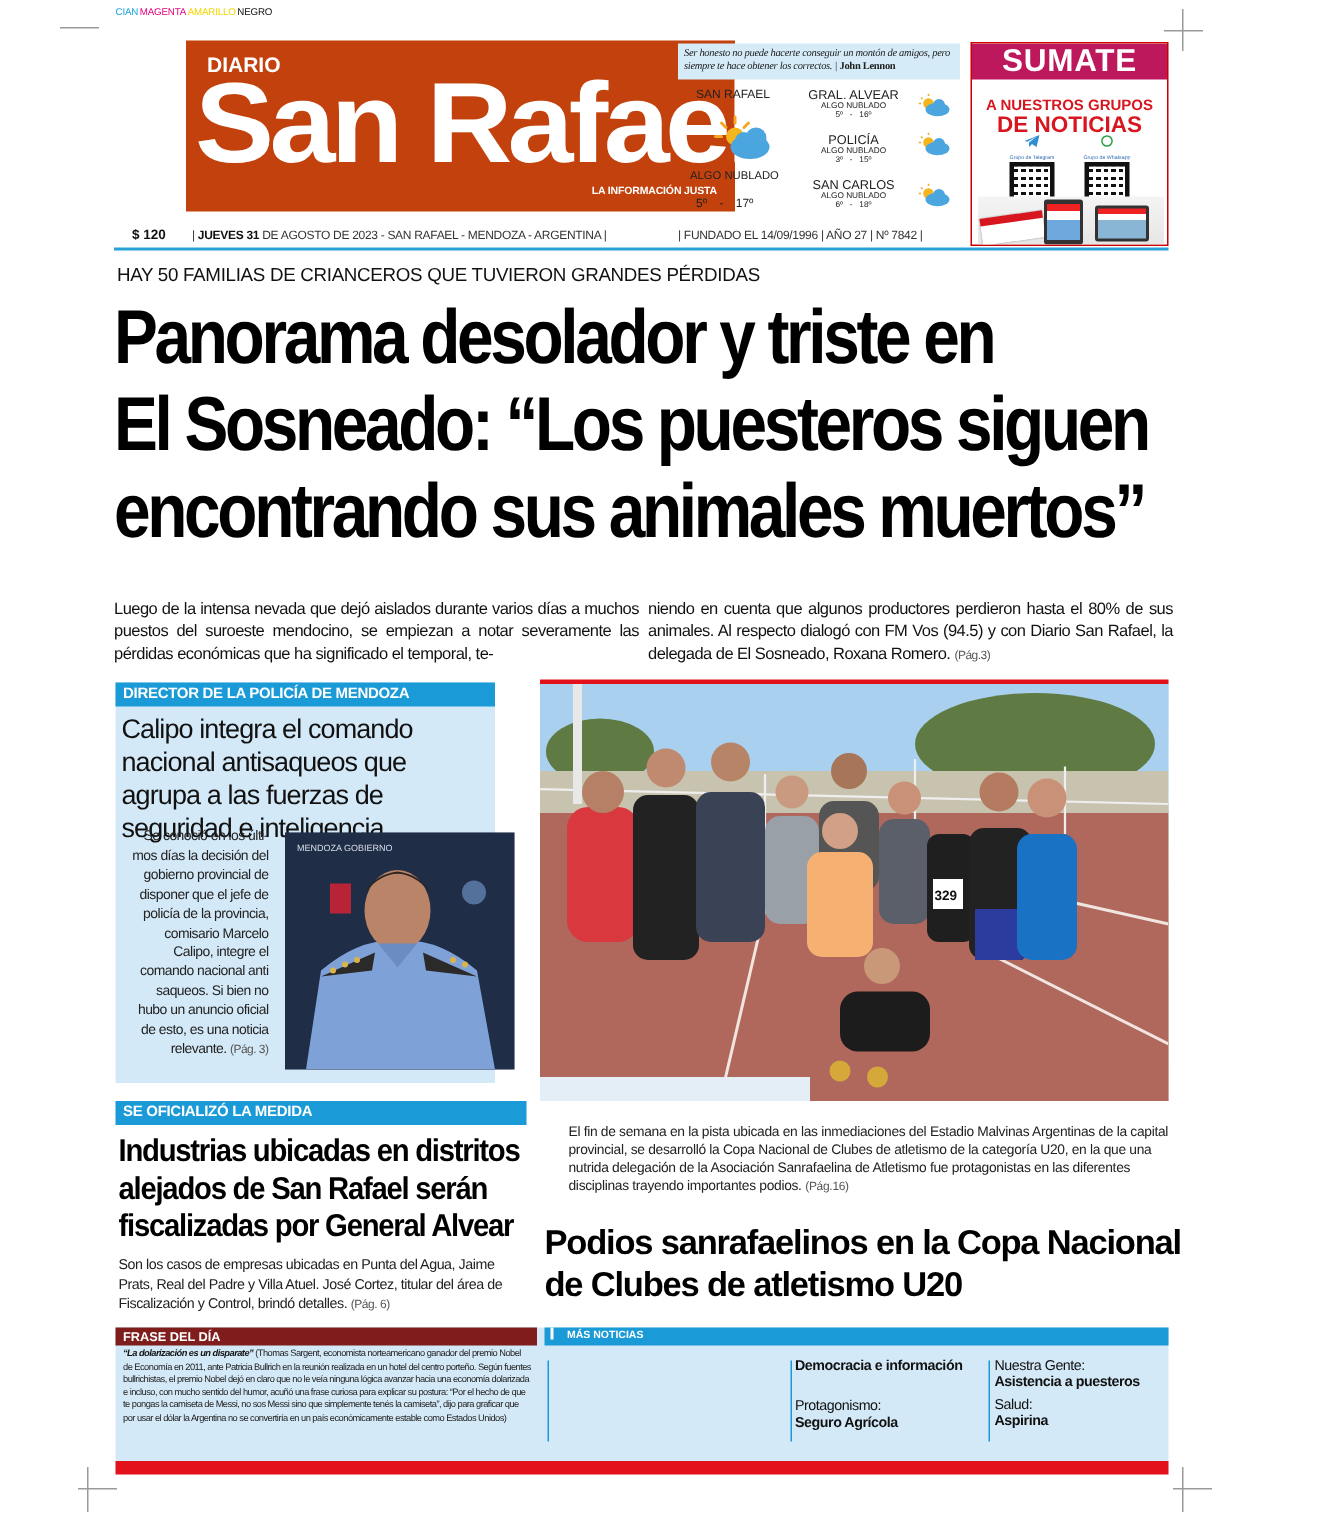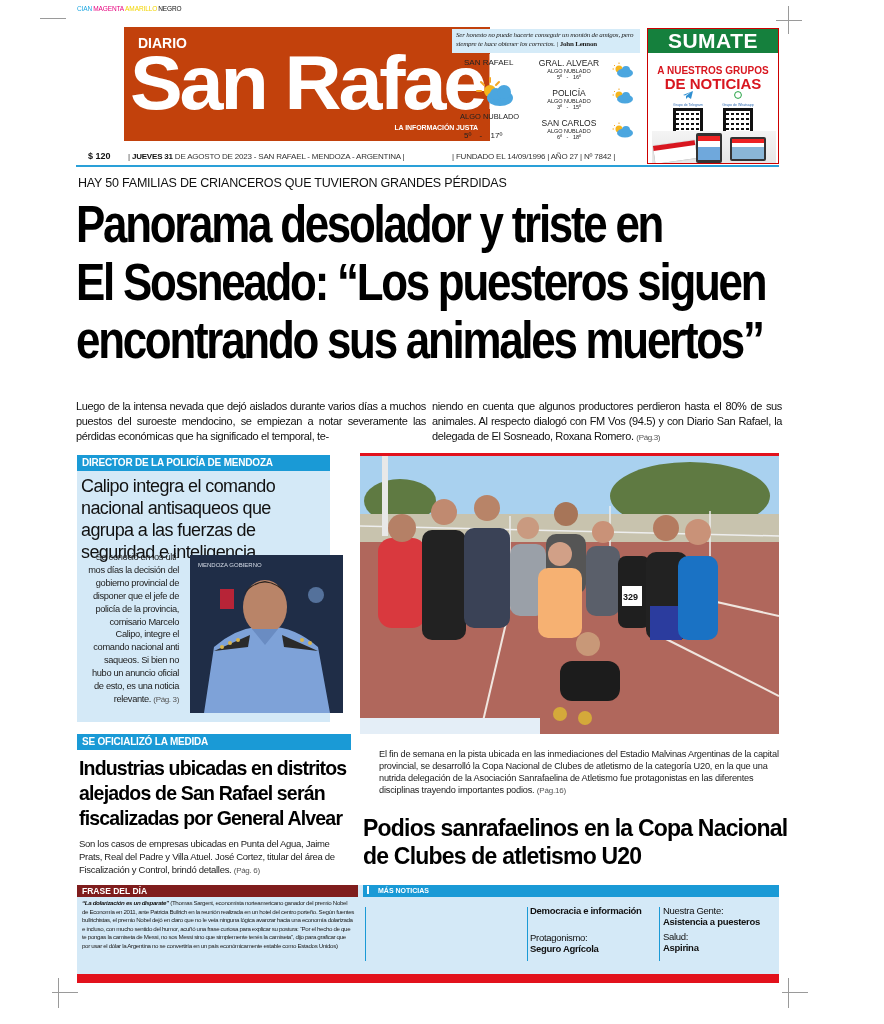--- a/index.html
+++ b/index.html
@@ -34,21 +34,21 @@
   .w-main-temp { position: absolute; left: 12px; top: 75px; font-size: 8px; word-spacing: 6px; }
   .sun-big { position: absolute; left: 24px; top: 20px; width: 40px; height: 32px; }
   .w-city { position: absolute; width: 70px; text-align: center; }
   .w-city .name { font-size: 8.5px; }
   .w-city .cond { font-size: 5.5px; }
   .w-city .temp { font-size: 5.5px; word-spacing: 3px; }
   .sun-small { position: absolute; width: 22px; height: 16px; }
 
   
   .ad { position: absolute; left: 647px; top: 28px; width: 132px; height: 136px; border: 1px solid #c00; background: #fff; overflow: hidden; }
-  .ad .top { background: #15803d; color: #fff; font-weight: 700; font-size: 21px; text-align: center; line-height: 24px; height: 24px; letter-spacing: 0.5px; }
+  .ad .top { background: #be185d; color: #fff; font-weight: 700; font-size: 21px; text-align: center; line-height: 24px; height: 24px; letter-spacing: 0.5px; }
   .ad .sub1 { color: #d8161f; font-weight: 700; font-size: 10px; text-align: center; margin-top: 12px; line-height: 11px; }
   .ad .sub2 { color: #d8161f; font-weight: 700; font-size: 15px; text-align: center; line-height: 16px; }
   .ad .groups { position: absolute; top: 56px; left: 0; width: 100%; height: 50px; }
   .ad .grp { position: absolute; width: 44px; text-align: center; }
   .ad .grp .lbl { font-size: 3.5px; color: #2f6bb3; }
   .ad .qr { width: 30px; height: 30px; margin: 1px auto 0; background:
       repeating-linear-gradient(90deg,#111 0 3px,#fff 3px 5px),
       repeating-linear-gradient(0deg,#111 0 2px,#fff 2px 5px);
       background-blend-mode: lighten; border: 3px solid #111; }
   .ad .phones { position: absolute; left: 4px; bottom: 0; width: 124px; height: 32px; background: linear-gradient(180deg,#f4f4f4,#e6e6e6); }

